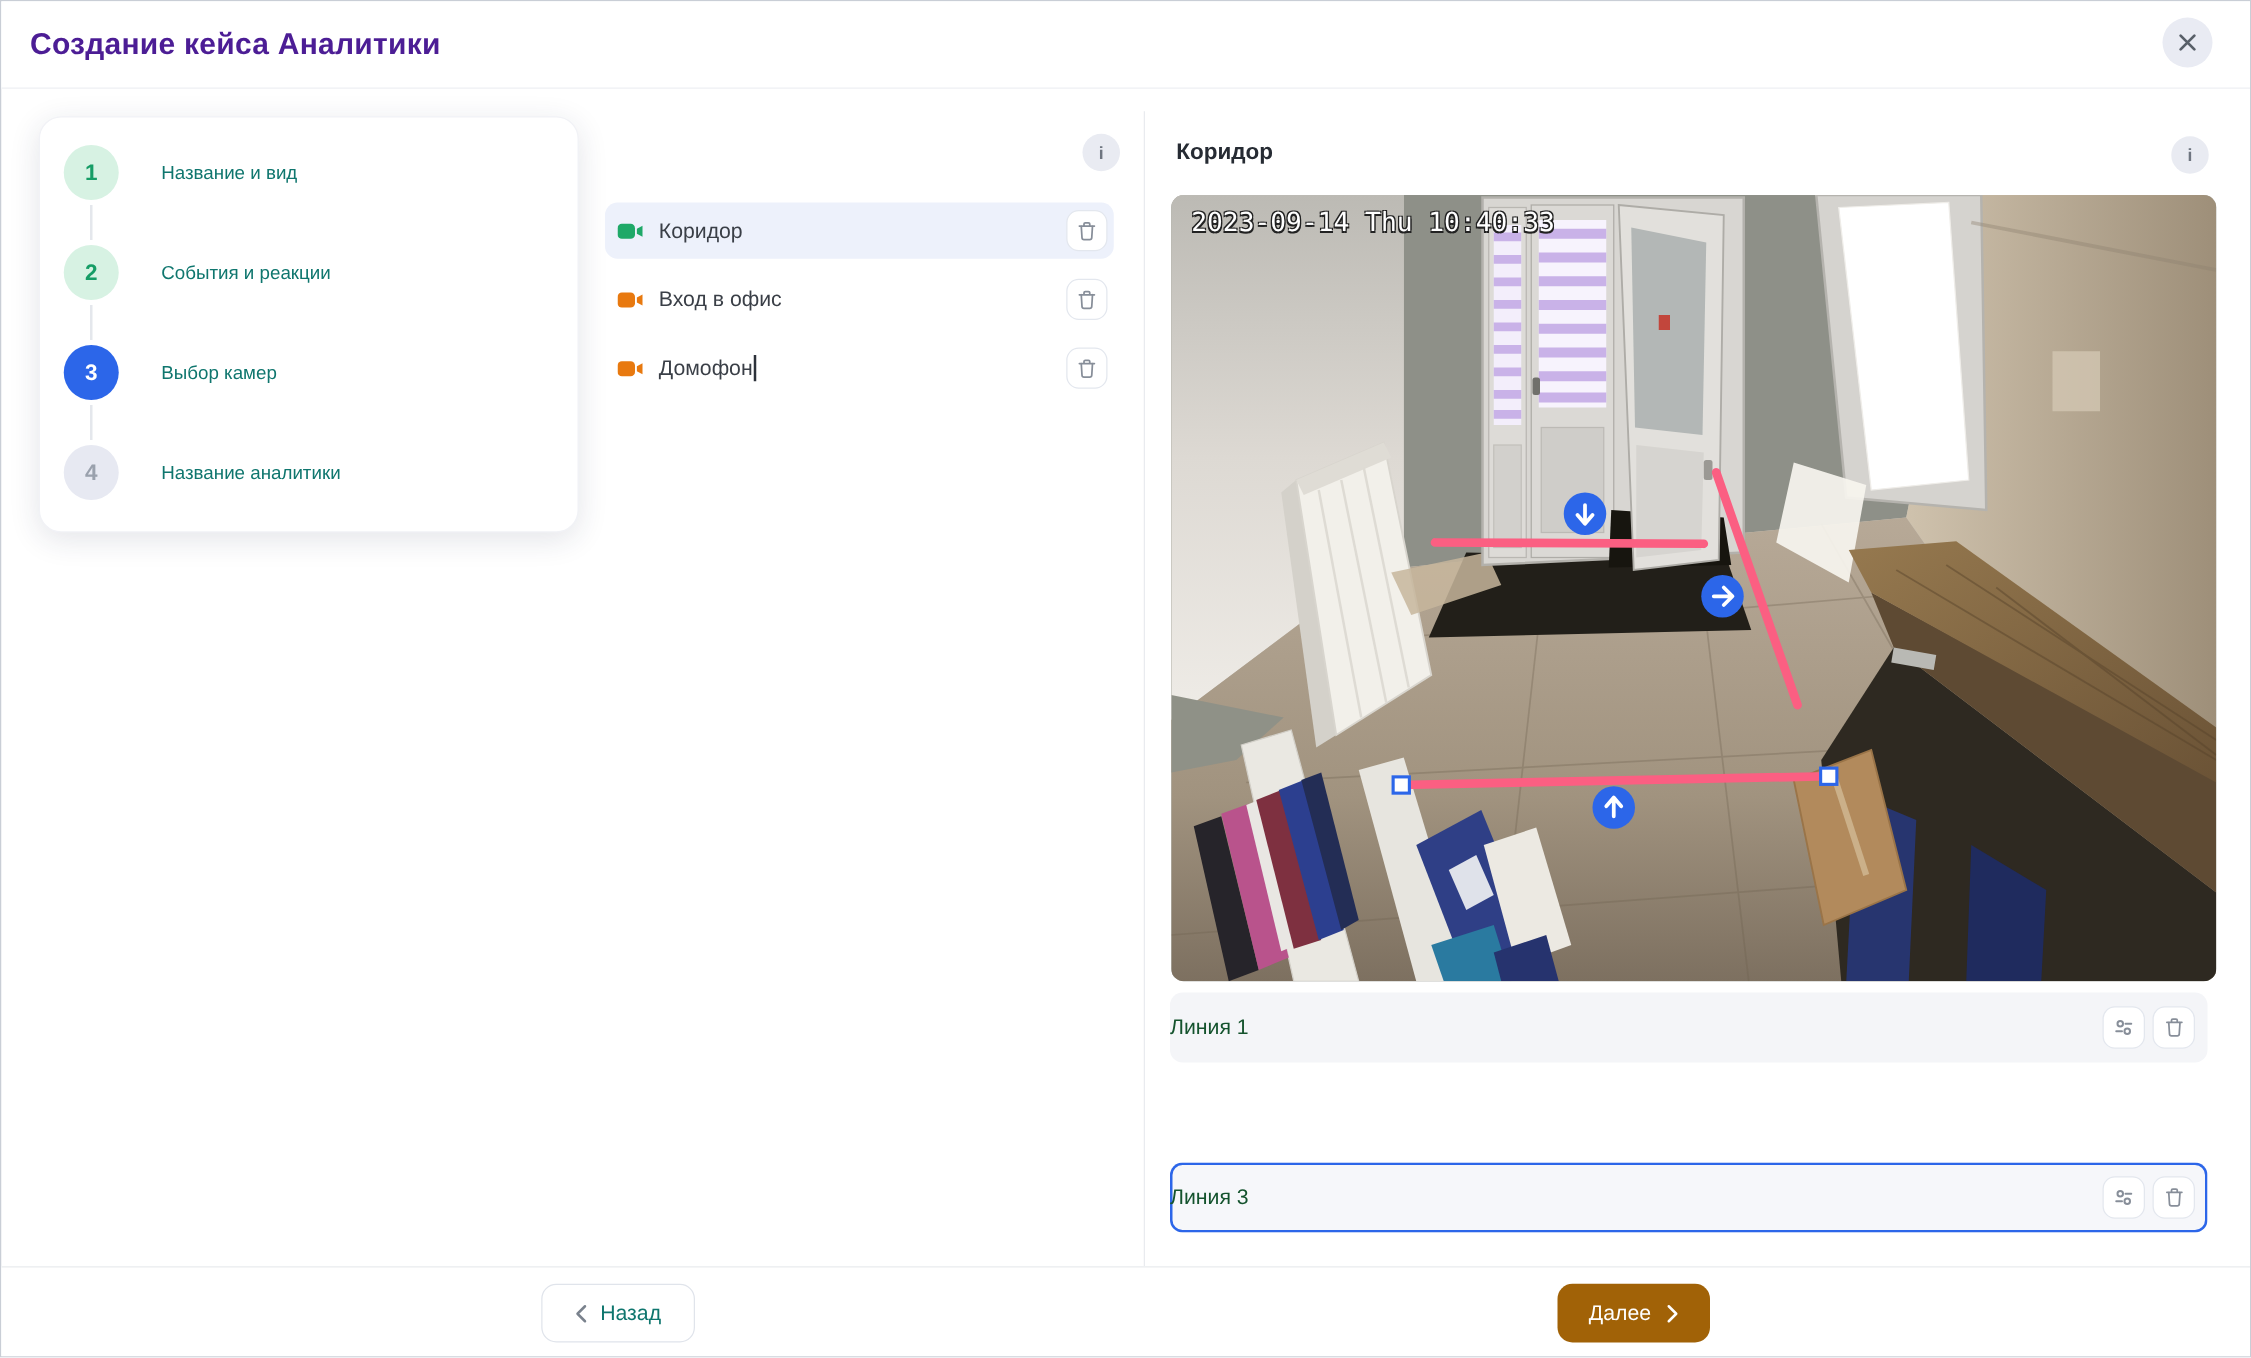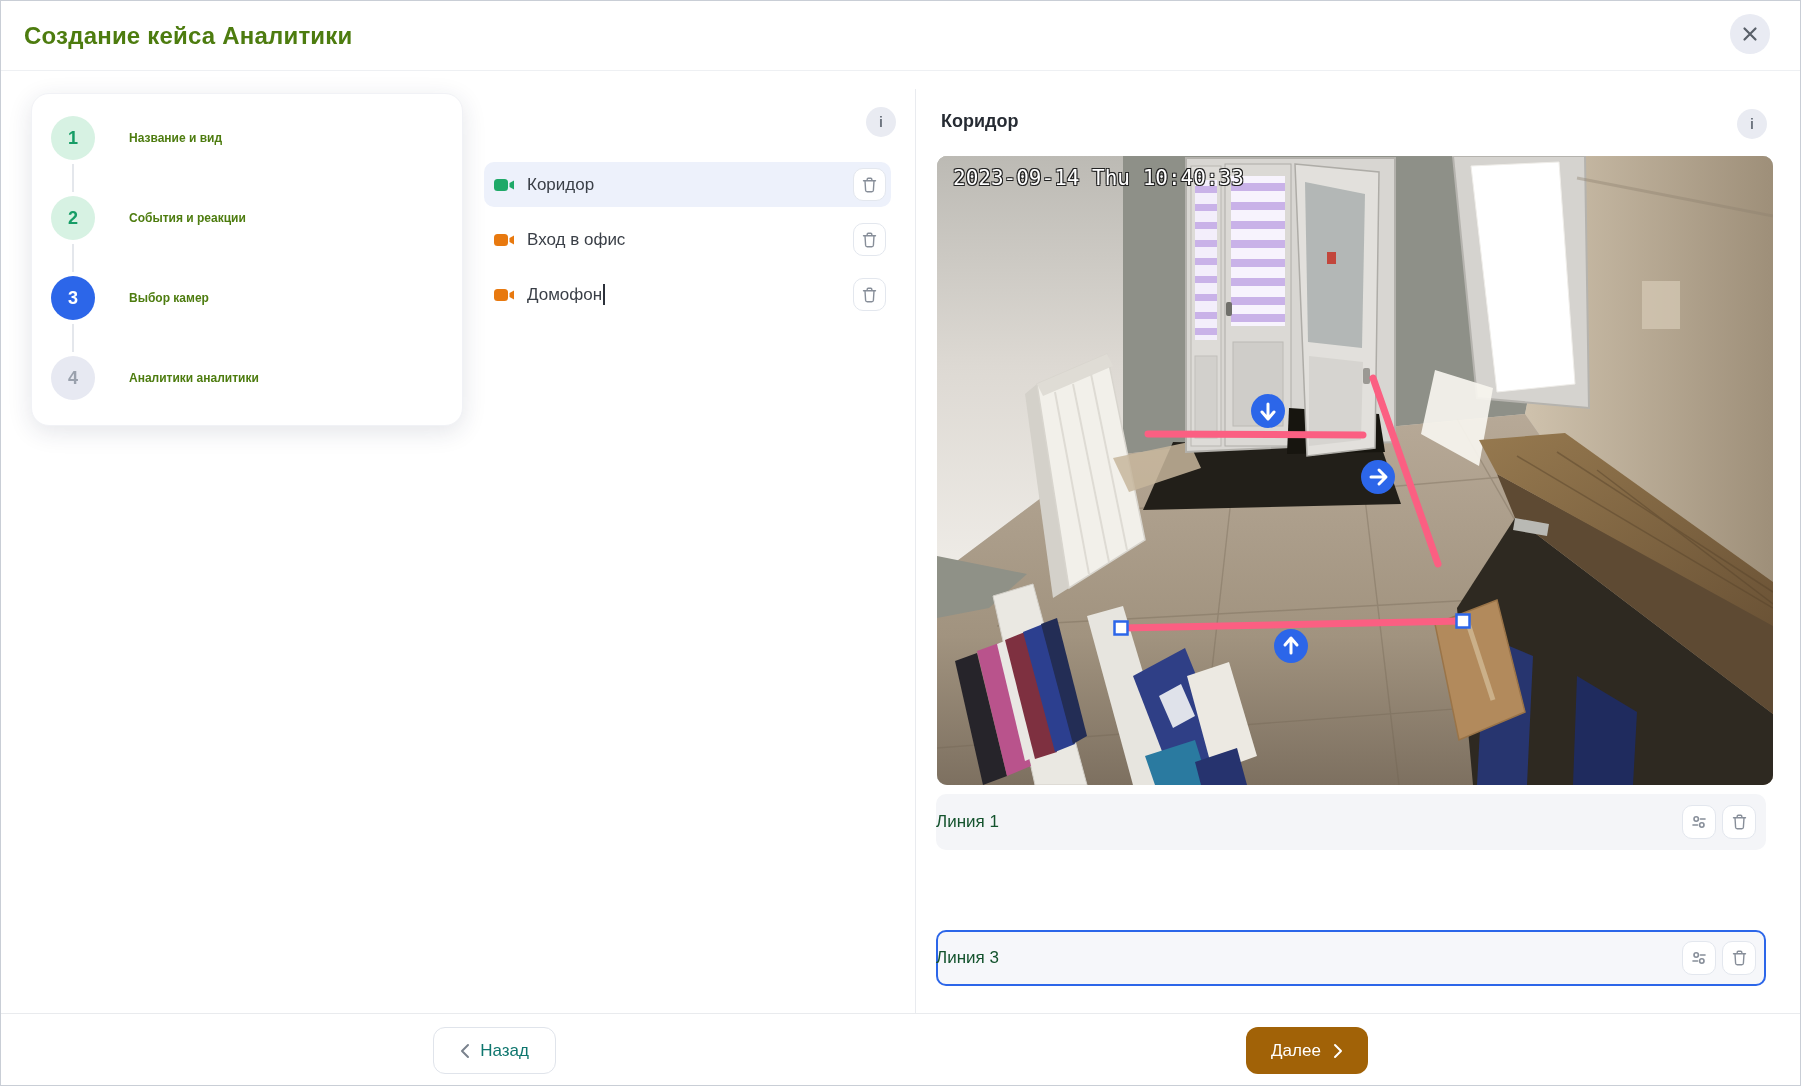--- a/index.html
+++ b/index.html
@@ -4,33 +4,33 @@
 <style>
   * { margin:0; padding:0; box-sizing:border-box; }
   body { background:#f2f3f5; font-family:"Liberation Sans","DejaVu Sans",sans-serif; }
   .window { position:relative; width:1801px; height:1086px; background:#fff;
             border:1px solid #c9ced6; overflow:hidden; }
 
   
   .hdr { position:absolute; left:0; top:0; width:100%; height:70px; background:#fff;
          border-bottom:1px solid #eef0f3; }
   .hdr h1 { position:absolute; left:23px; top:0; line-height:70px; font-size:24px;
-            font-weight:700; color:#4d7c0f; letter-spacing:.2px; }
+            font-weight:700; color:#4c1d95; letter-spacing:.2px; }
   .close-btn { position:absolute; right:30px; top:13px; width:40px; height:40px; border:none;
                border-radius:50%; background:#e9ebf3; cursor:pointer; display:flex;
                align-items:center; justify-content:center; }
 
   
   .wizard { position:absolute; left:30px; top:92px; width:432px; height:333px; background:#fff;
             border:1px solid #f1f2f6; border-radius:18px;
             box-shadow:0 6px 24px rgba(30,40,70,.12); }
   .step { position:absolute; left:19px; height:44px; display:flex; align-items:center; cursor:pointer; }
   .bullet { width:44px; height:44px; border-radius:50%; display:flex; align-items:center;
             justify-content:center; font-size:18px; font-weight:700; flex:0 0 44px; }
-  .step .lbl { margin-left:34px; font-size:12px; color:#4d7c0f; white-space:nowrap;font-weight:bold; }
+  .step .lbl { margin-left:34px; font-size:15px; color:#0f766e; white-space:nowrap; }
   .step.done .bullet    { background:#d7f2e3; color:#169d66; }
   .step.active .bullet  { background:#2c66e9; color:#fff; }
   .step.pending .bullet { background:#e7e9f2; color:#9aa1ad; }
   .connector { position:absolute; left:40px; width:2px; height:28px; background:#e4e7ec; }
 
   
   .add-cams { position:absolute; left:483px; top:105px; width:372px; height:33px; border:none;
               border-radius:8px; background:#ebedf3; font-size:16px; color:#3e434b;
               font-family:inherit; cursor:pointer; }
   .info-btn { position:absolute; width:30px; height:30px; border:none; border-radius:50%;
@@ -101,21 +101,21 @@
       <div class="lbl">События и реакции</div>
     </div>
     <div class="connector" style="top:150px"></div>
     <div class="step active" style="top:182px">
       <div class="bullet">3</div>
       <div class="lbl">Выбор камер</div>
     </div>
     <div class="connector" style="top:230px"></div>
     <div class="step pending" style="top:262px">
       <div class="bullet">4</div>
-      <div class="lbl">Аналитики аналитики</div>
+      <div class="lbl">Название аналитики</div>
     </div>
   </div>
 
   <button class="info-btn" style="left:865px;top:106px"><span>i</span></button>
 
   <div class="cam-row sel" style="top:161px">
     <span class="cam-ic">
       <svg width="21" height="14" viewBox="0 0 21 14">
           <rect x="0" y="1" width="14" height="12" rx="3.5" fill="#1fa968"></rect>
           <path d="M15.5 5 L20 2.6 V11.4 L15.5 9 Z" fill="#1fa968"></path>

